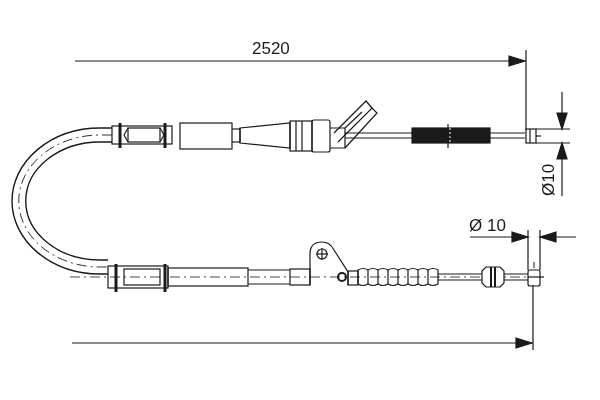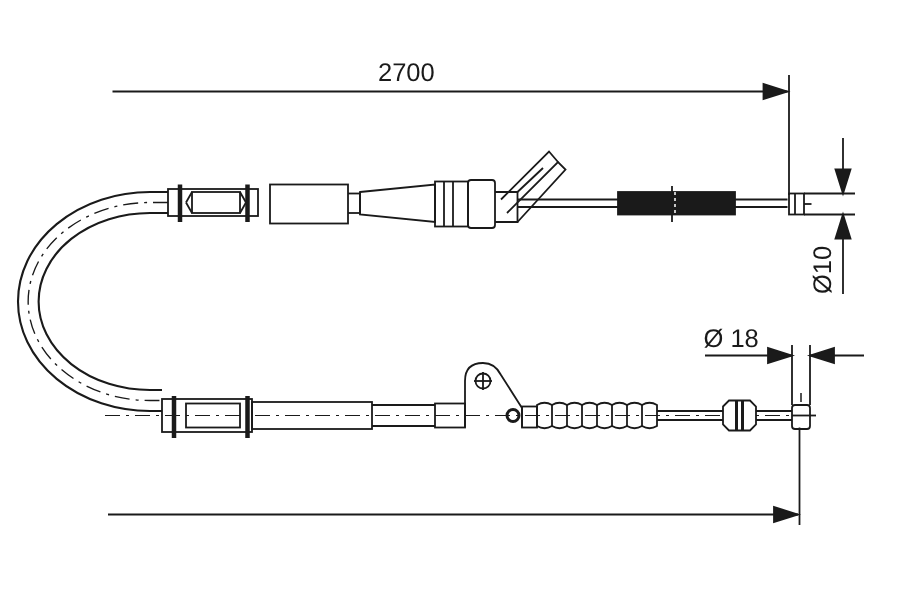--- a/index.html
+++ b/index.html
@@ -142,16 +142,16 @@
   <g>
     <line x1="528" y1="230" x2="528" y2="270"></line>
     <line x1="540" y1="230" x2="540" y2="270"></line>
     <line x1="470" y1="237" x2="528" y2="237"></line>
     <polygon points="528,237 512,232 512,242" fill="#1a1a1a"></polygon>
     <line x1="540" y1="237" x2="576" y2="237"></line>
     <polygon points="540,237 556,232 556,242" fill="#1a1a1a"></polygon>
   </g>
 </svg>
 
-<div class="dim-text" style="left:252px; top:40px;">2700</div>
+<div class="dim-text" style="left:252px; top:40px;">2520</div>
 <div class="dim-text rot" style="left:540px; top:196px;">Ø10</div>
-<div class="dim-text" style="left:469px; top:217px;">Ø 18</div>
+<div class="dim-text" style="left:469px; top:217px;">Ø 10</div>
 </div>
 
 </body></html>

